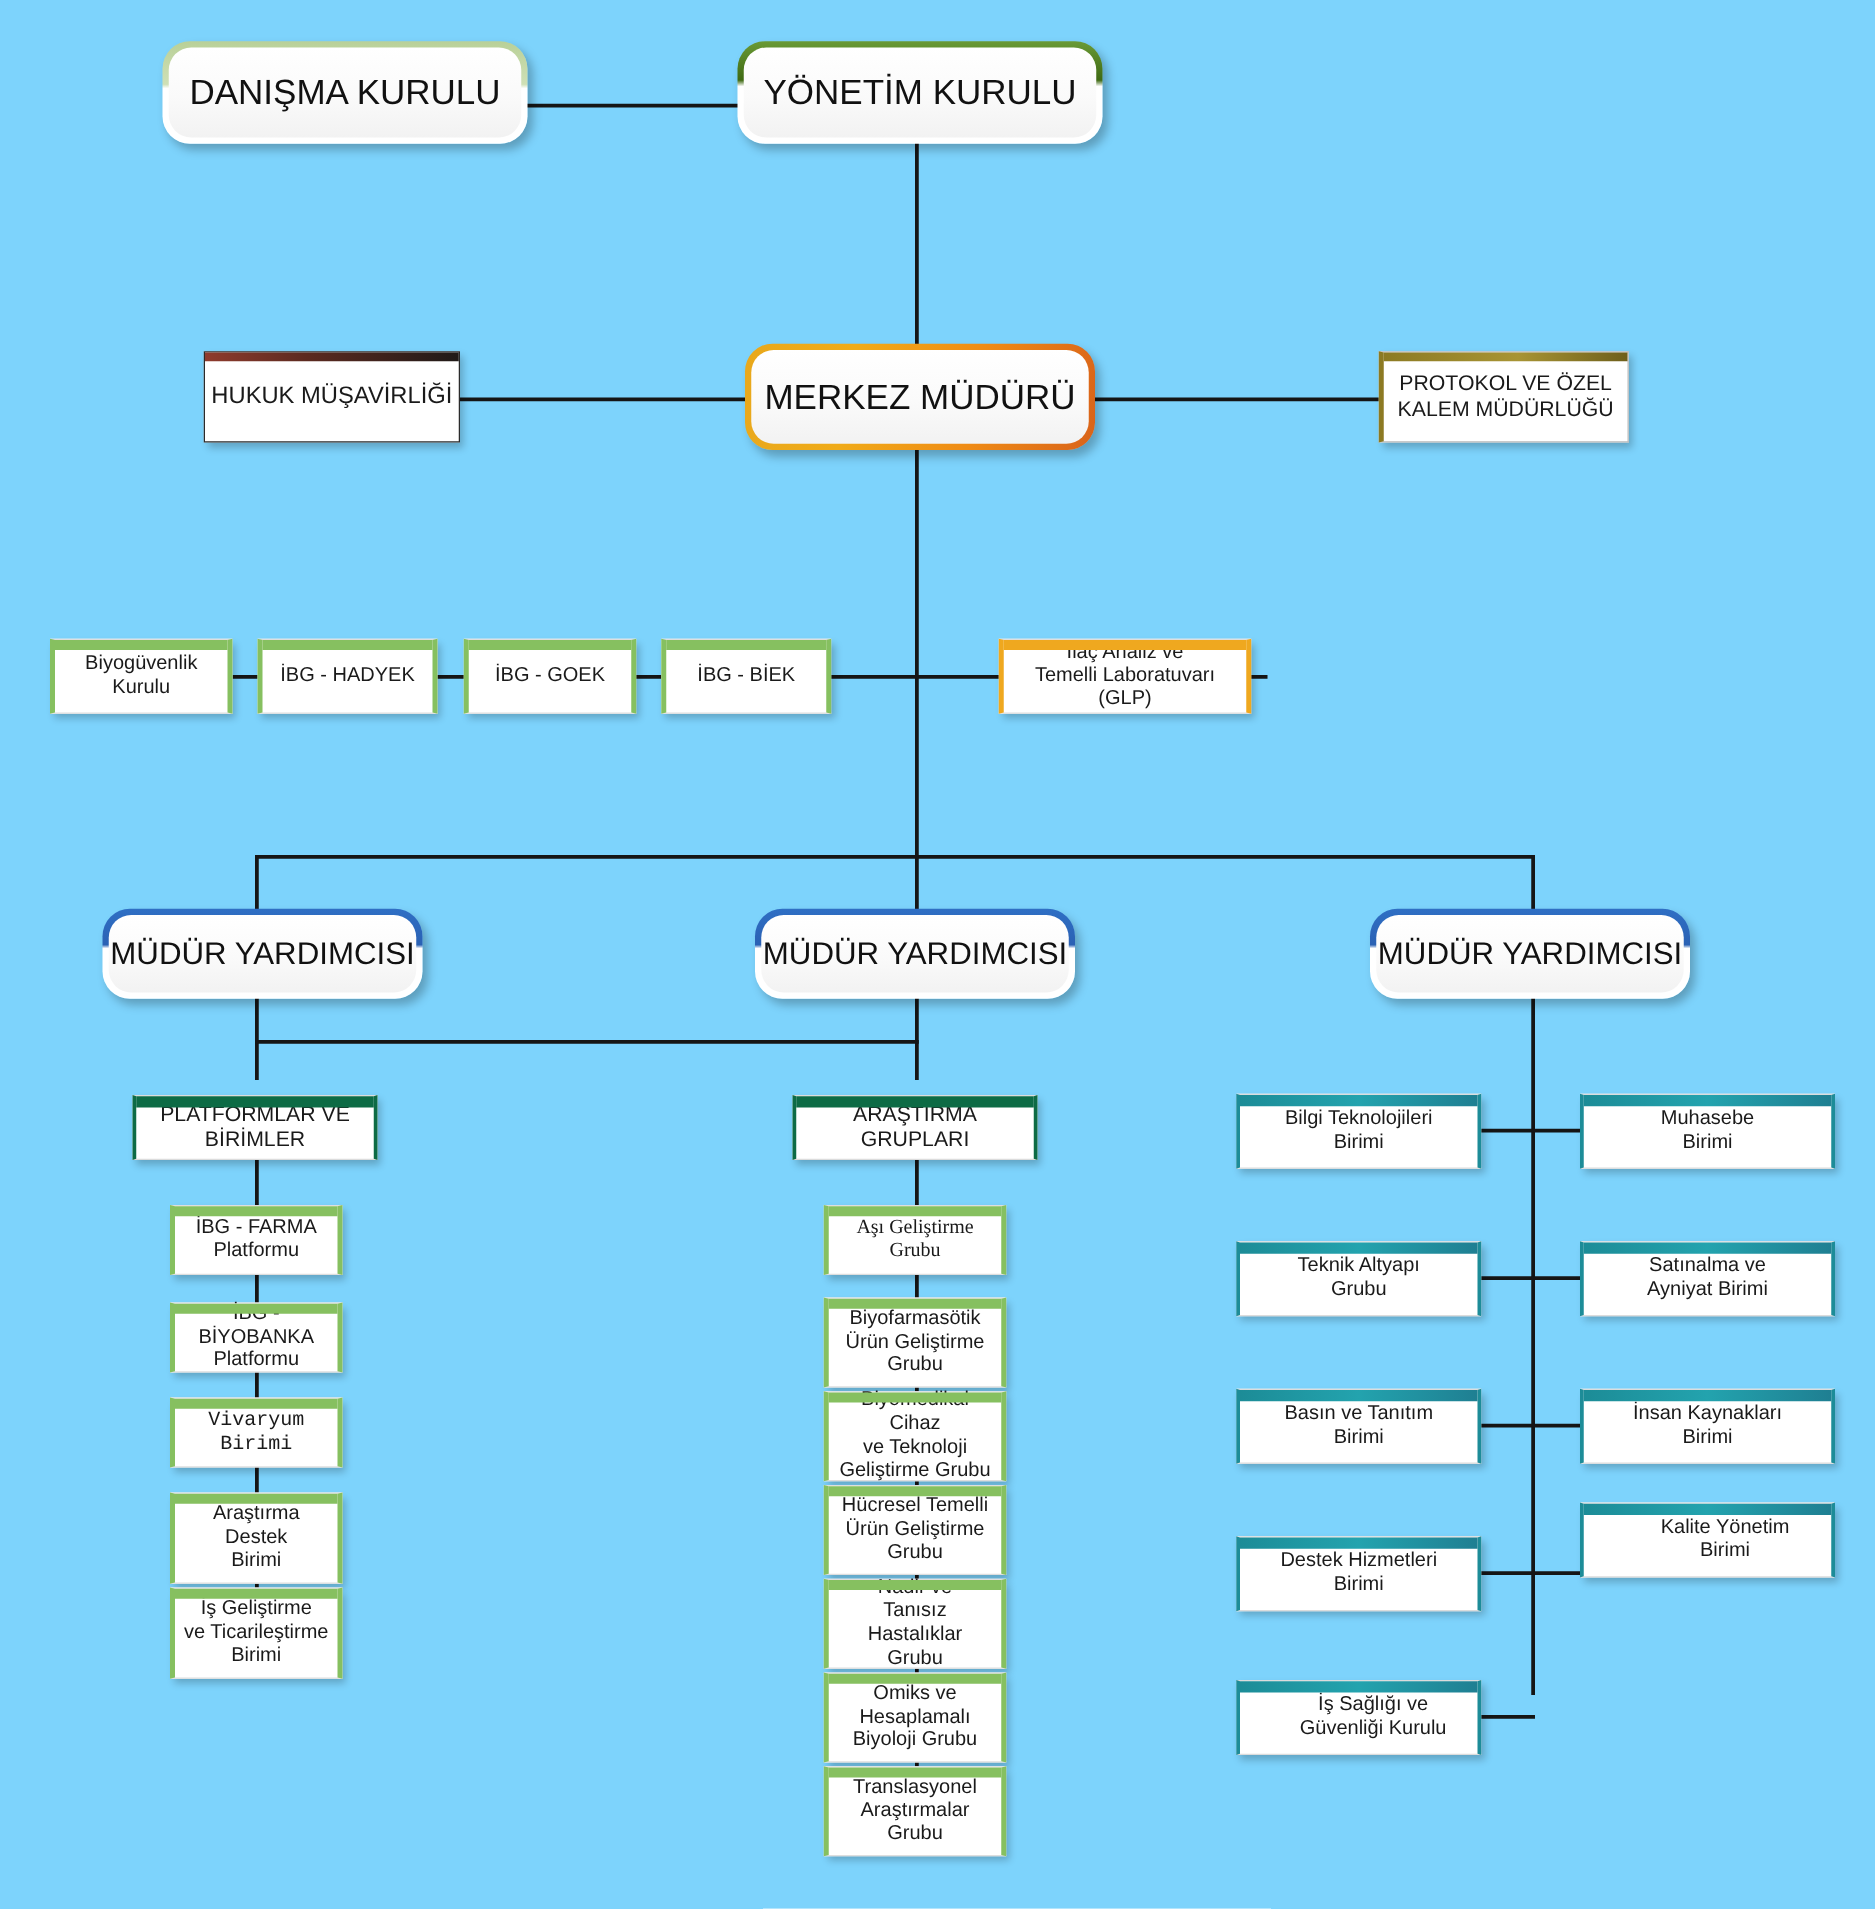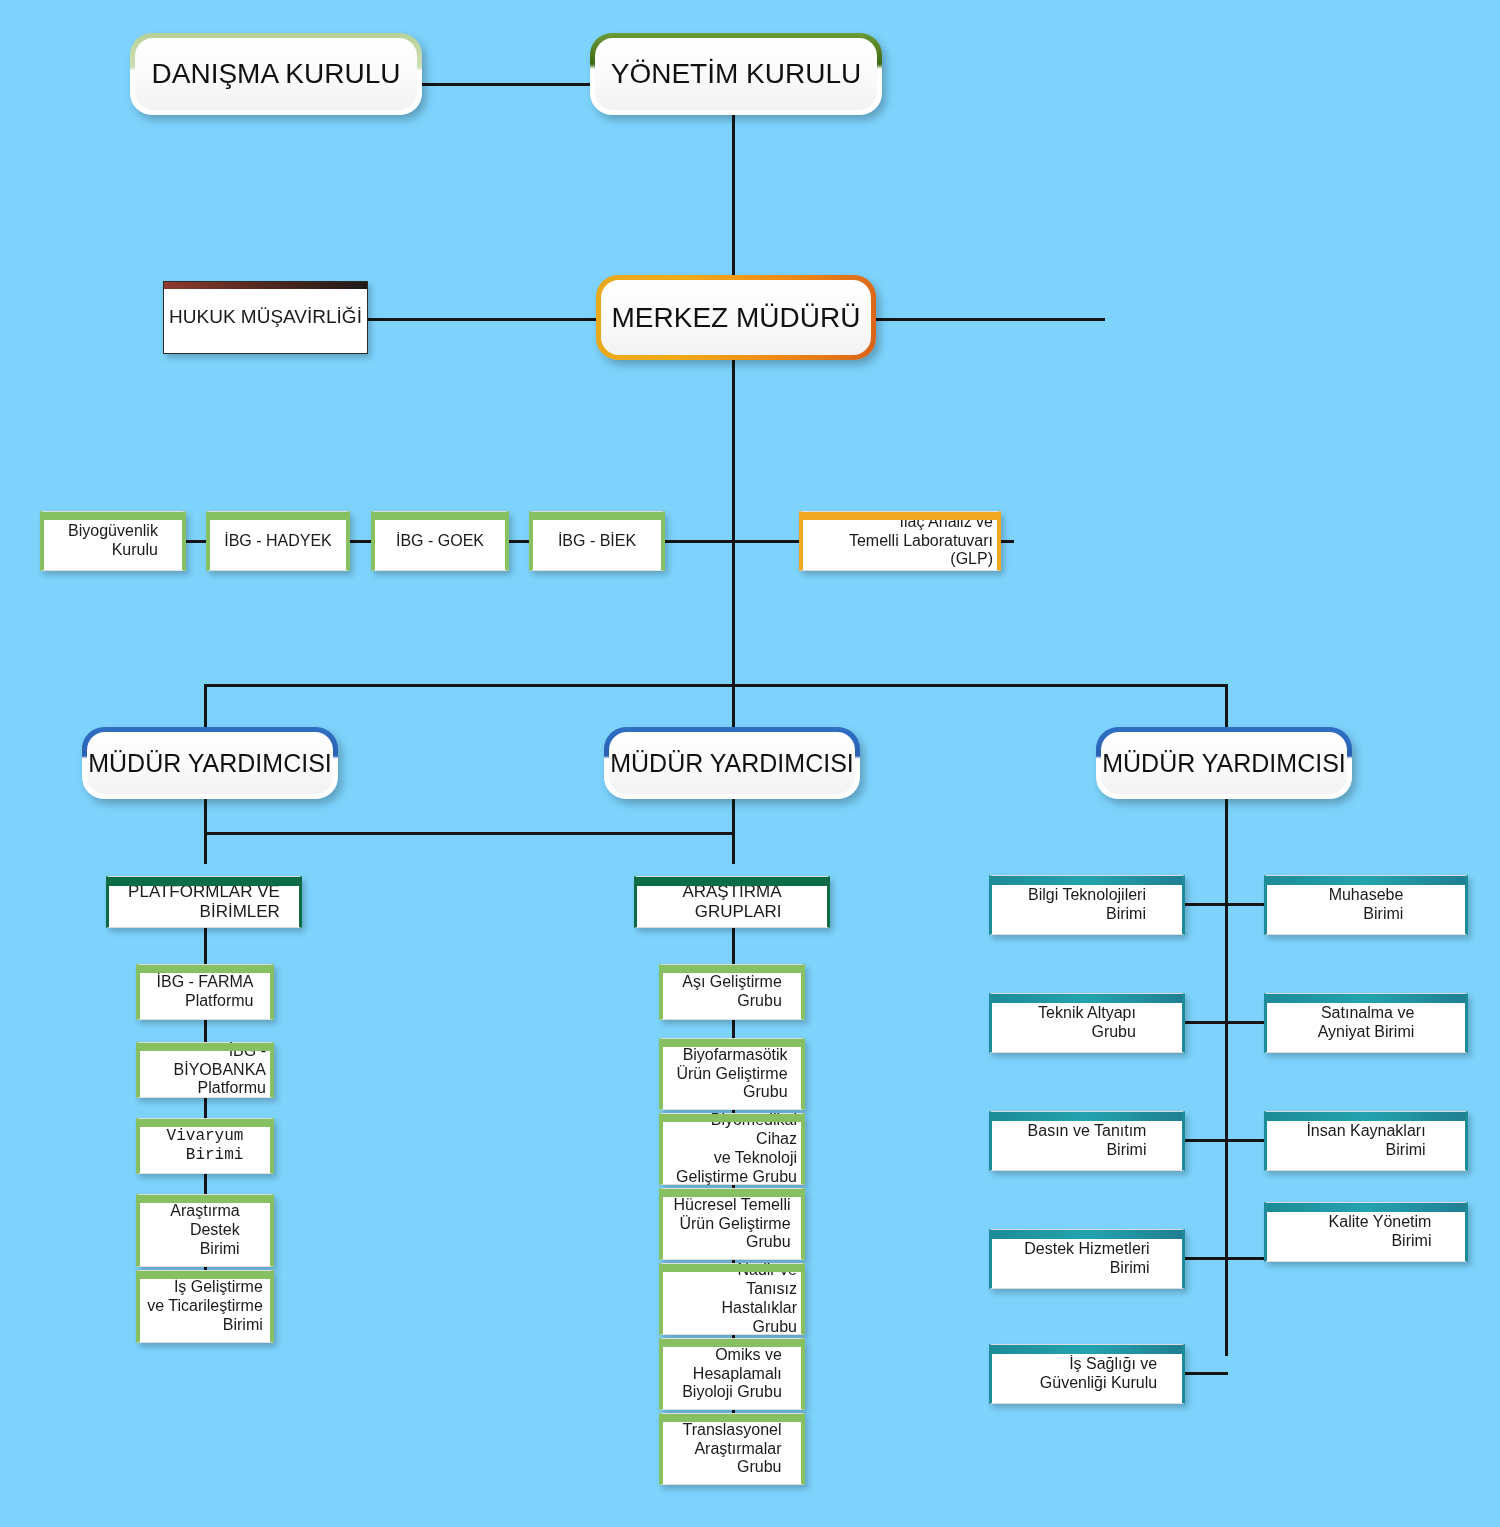--- a/index.html
+++ b/index.html
@@ -16,21 +16,21 @@
     position:absolute;
     background:#ffffff;
     box-sizing:border-box;
     display:flex;align-items:center;justify-content:center;
     text-align:center;
     color:#1a1a1a;
     line-height:1.18;
     box-shadow:3px 4px 6px rgba(0,0,0,0.22);
     z-index:5;
   }
-  .node .lbl{display:block;padding:0 4px;white-space:pre-line;text-align:right;}
+  .node .lbl{display:block;padding:0 4px;white-space:pre-line;}
 
   
   .band{position:absolute;left:0;top:0;width:100%;}
 
   
   .pill{
     position:absolute;
     background:#fbfbfb;
     border-radius:22px;
     display:flex;align-items:center;justify-content:center;
@@ -131,20 +131,25 @@
   <div class="node rect-maroon" style="left:163px;top:281px;width:205px;height:73px;">
     <div class="band"></div>
     <span class="lbl f19">HUKUK MÜŞAVİRLİĞİ</span>
   </div>
 
   <div class="pill pill-orange" style="left:596px;top:275px;width:280px;height:85px;">
     <div class="inner"></div>
     <span class="ptxt f28 lbl">MERKEZ MÜDÜRÜ</span>
   </div>
 
+  <div class="node rect-olive" style="left:1103px;top:281px;width:200px;height:73px;">
+    <div class="band"></div>
+    <span class="lbl f17">PROTOKOL VE ÖZEL
+KALEM MÜDÜRLÜĞÜ</span>
+  </div>
 
   <div class="node rect-green" style="left:40px;top:511px;width:146px;height:60px;">
     <div class="band"></div>
     <span class="lbl f16">Biyogüvenlik
 Kurulu</span>
   </div>
   <div class="node rect-green" style="left:206px;top:511px;width:144px;height:60px;">
     <div class="band"></div>
     <span class="lbl f16">İBG - HADYEK</span>
   </div>
@@ -208,21 +213,21 @@
 Destek
 Birimi</span>
   </div>
   <div class="node rect-green" style="left:136px;top:1270px;width:138px;height:73px;">
     <div class="band"></div>
     <span class="lbl f16">İş Geliştirme
 ve Ticarileştirme
 Birimi</span>
   </div>
 
-  <div class="node rect-green" style="left:659px;top:964px;width:146px;height:56px;">
+  <div class="node rect-green" style="left:659px;top:964px;width:146px;height:56px;font-family:Liberation Serif, serif;">
     <div class="band"></div>
     <span class="lbl f16">Aşı Geliştirme
 Grubu</span>
   </div>
   <div class="node rect-green" style="left:659px;top:1038px;width:146px;height:72px;">
     <div class="band"></div>
     <span class="lbl f16">Biyofarmasötik
 Ürün Geliştirme
 Grubu</span>
   </div>

